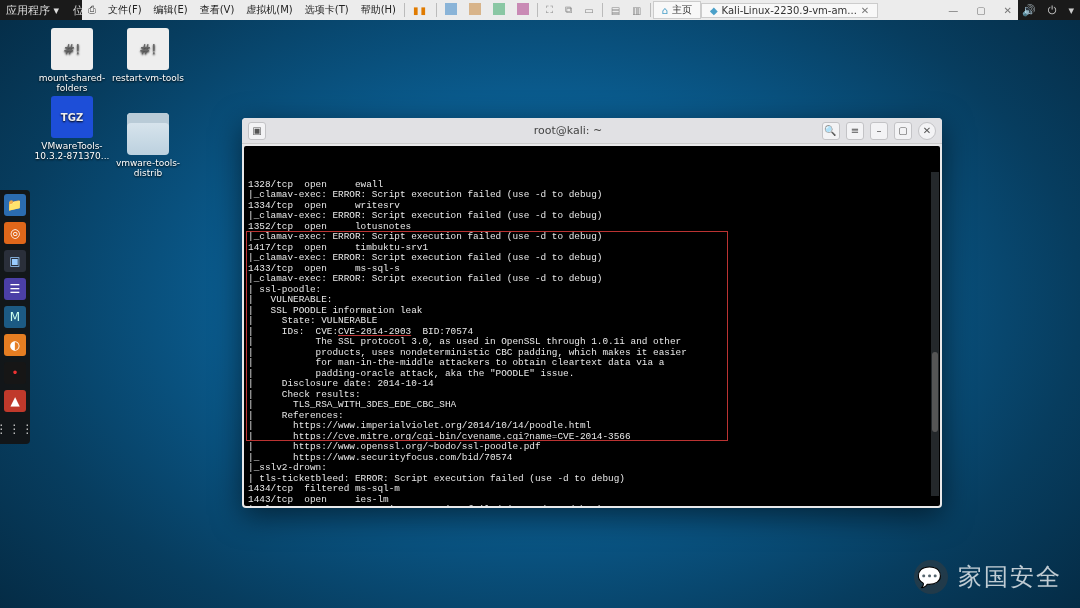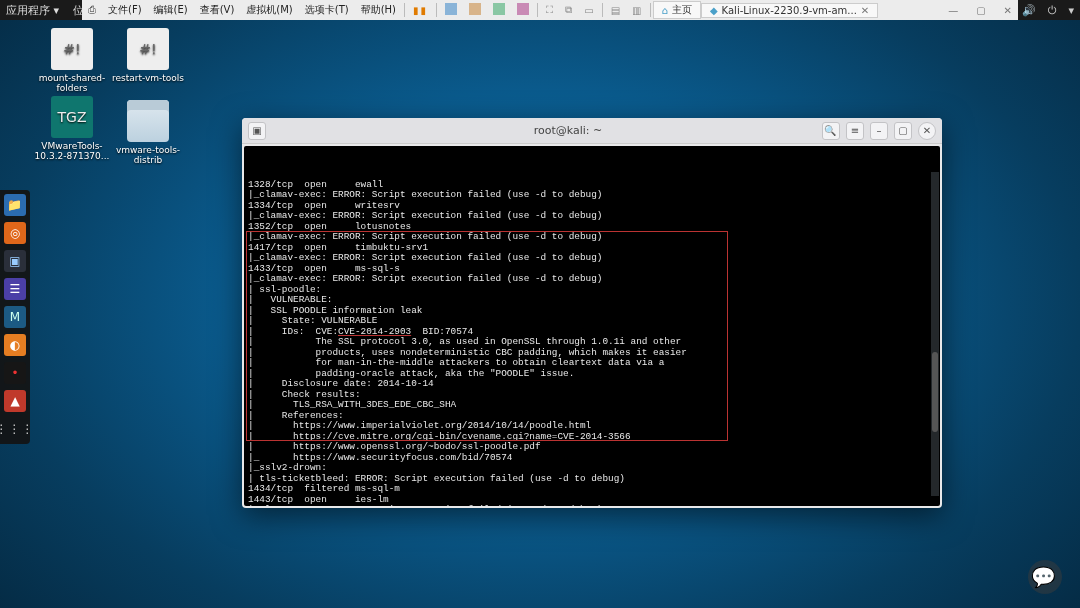--- a/index.html
+++ b/index.html
@@ -44,21 +44,21 @@
     text-shadow:0 1px 2px #000;
   }
   .desk-icon .glyph {
     width:42px; height:42px; margin:0 auto 3px auto; background:#eee; border-radius:3px;
     display:flex; align-items:center; justify-content:center; color:#666; font-size:14px;
   }
   .desk-icon .glyph.folder {
     background:linear-gradient(#dfe9f0,#bcd1df); border-radius:4px;
     box-shadow:inset 0 10px 0 #b9cbd7;
   }
-  .desk-icon .glyph.tgz { background:#0f766e; color:#eee; font-size:14px; }
+  .desk-icon .glyph.tgz { background:#1d4ed8; color:#eee; font-size:10px;font-weight:bold; }
   
   .dock {
     position:absolute; left:0; top:190px; width:30px;
     background:rgba(20,20,20,0.92); border-radius:0 4px 4px 0;
     display:flex; flex-direction:column; align-items:center; padding:4px 0;
     gap:6px; z-index:2;
   }
   .dock .d-ico {
     width:22px; height:22px; border-radius:3px; display:flex;
     align-items:center; justify-content:center; font-size:12px; cursor:pointer;
@@ -189,21 +189,21 @@
   <div>mount-shared-folders</div>
 </div>
 <div class="desk-icon" style="left:110px; top:28px;">
   <div class="glyph">#!</div>
   <div>restart-vm-tools</div>
 </div>
 <div class="desk-icon" style="left:34px; top:96px;">
   <div class="glyph tgz">TGZ</div>
   <div>VMwareTools-10.3.2-871370...</div>
 </div>
-<div class="desk-icon" style="left:110px; top:100px;">
+<div class="desk-icon" style="left:110px; top:113px;">
   <div class="glyph folder"></div>
   <div>vmware-tools-distrib</div>
 </div>
 
 <div class="dock">
   <div class="d-ico d-blue">📁</div>
   <div class="d-ico d-orange">◎</div>
   <div class="d-ico d-dark">▣</div>
   <div class="d-ico d-purp">☰</div>
   <div class="d-ico d-m">M</div>
@@ -267,13 +267,14 @@
 |_clamav-exec: ERROR: Script execution failed (use -d to debug)
 1494/tcp  open     citrix-ica
 </div></div>
   <div class="scroll">
     <div class="thumb"></div>
   </div>
 </div>
 
 <div class="watermark">
   <div class="wc-ico">💬</div>
+  <div>家国安全</div>
 </div>
 
 </body></html>

